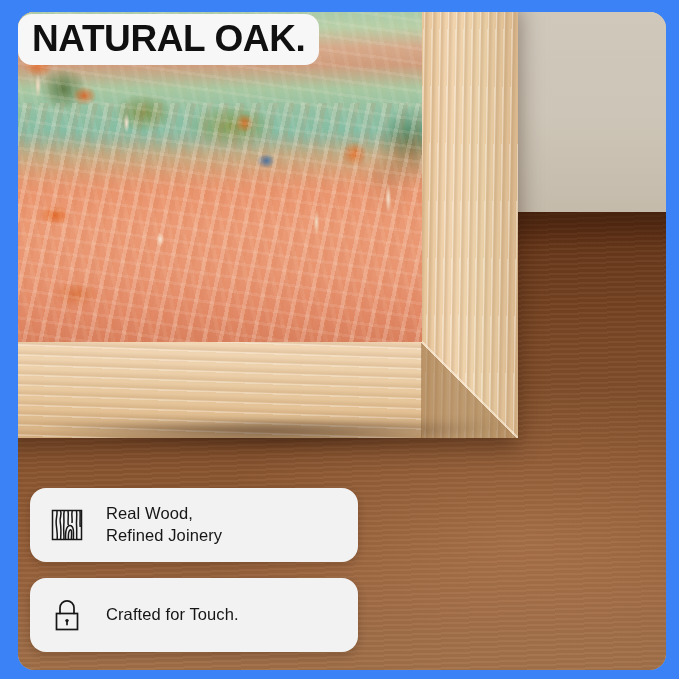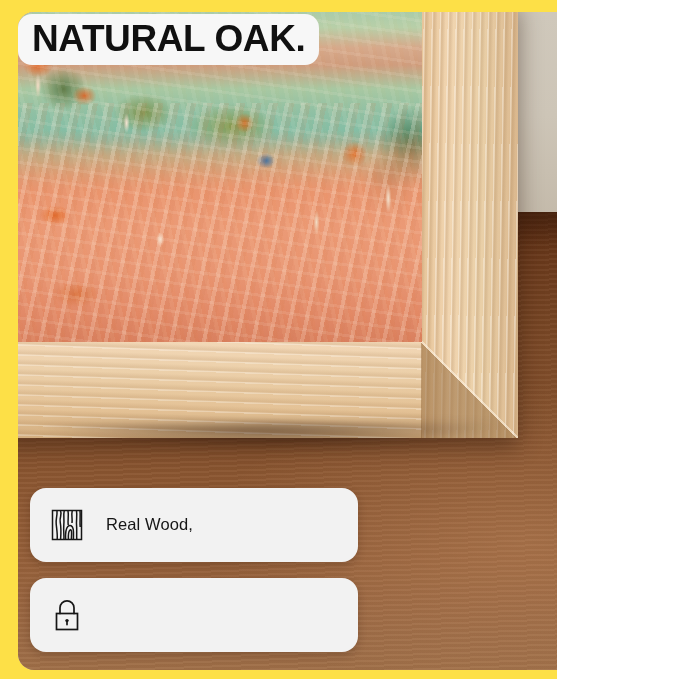--- a/index.html
+++ b/index.html
@@ -1,21 +1,21 @@
 <!DOCTYPE html>
 <html><head>
 <meta charset="utf-8">
 <style>
   html,body{margin:0;padding:0;background:#ffffff;}
   body{font-family:"Liberation Sans",sans-serif;}
 
   .canvas{
     position:relative;
-    width:557px;height:679px;
-    background:#fde047;
+    width:679px;height:679px;
+    background:#3b82f6;
     overflow:hidden;
   }
 
   
   .photo{
     position:absolute;
     left:18px;top:12px;
     width:648px;height:658px;
     border-radius:16px;
     overflow:hidden;
@@ -331,30 +331,32 @@
           <path d="M19 3.8 C20 9, 18.5 13, 19.2 18"></path>
           <path d="M23.2 3.8 C22.2 8, 23.6 11.5, 23 16"></path>
           <path d="M27.5 3.8 C28.4 9, 27 13, 27.6 19 C28 25, 27.4 28, 27.8 32.2"></path>
           <path d="M31 3.8 C31.6 10, 30.6 14, 31.2 20"></path>
           <path d="M16.6 32.2 C16.3 26, 16.6 22, 18.8 19.6 C21 17.2, 23.6 18.8, 24.2 22.2 C24.8 25.6, 24.4 29, 24.4 32.2"></path>
           <path d="M19.4 32.2 C19.2 27.6, 19.4 24.6, 20.8 23.2 C22 22, 22.6 23.6, 22.6 26 C22.6 28.6, 22.4 30.4, 22.4 32.2"></path>
         </svg>
       </span>
       <span class="badge-text">
         <span>Real Wood,</span>
+        <span class="l2">Refined Joinery</span>
       </span>
     </div>
 
     <div class="badge">
       <span class="badge-icon">
         <svg viewBox="0 0 36 36" width="36" height="36" fill="none" stroke="#161616" stroke-width="1.7">
           <path d="M11 16.5 V10.8 a7 7 0 0 1 14 0 V16.5" stroke-linecap="round"></path>
           <rect x="7.5" y="16.5" width="21" height="16"></rect>
           <circle cx="18" cy="23.6" r="1.7" fill="#161616" stroke="none"></circle>
           <path d="M18 24.6 V27.6" stroke-linecap="round"></path>
         </svg>
       </span>
       <span class="badge-text">
+        <span class="l2">Crafted for Touch.</span>
       </span>
     </div>
 
   </div>
 </div>
 
 </body></html>

